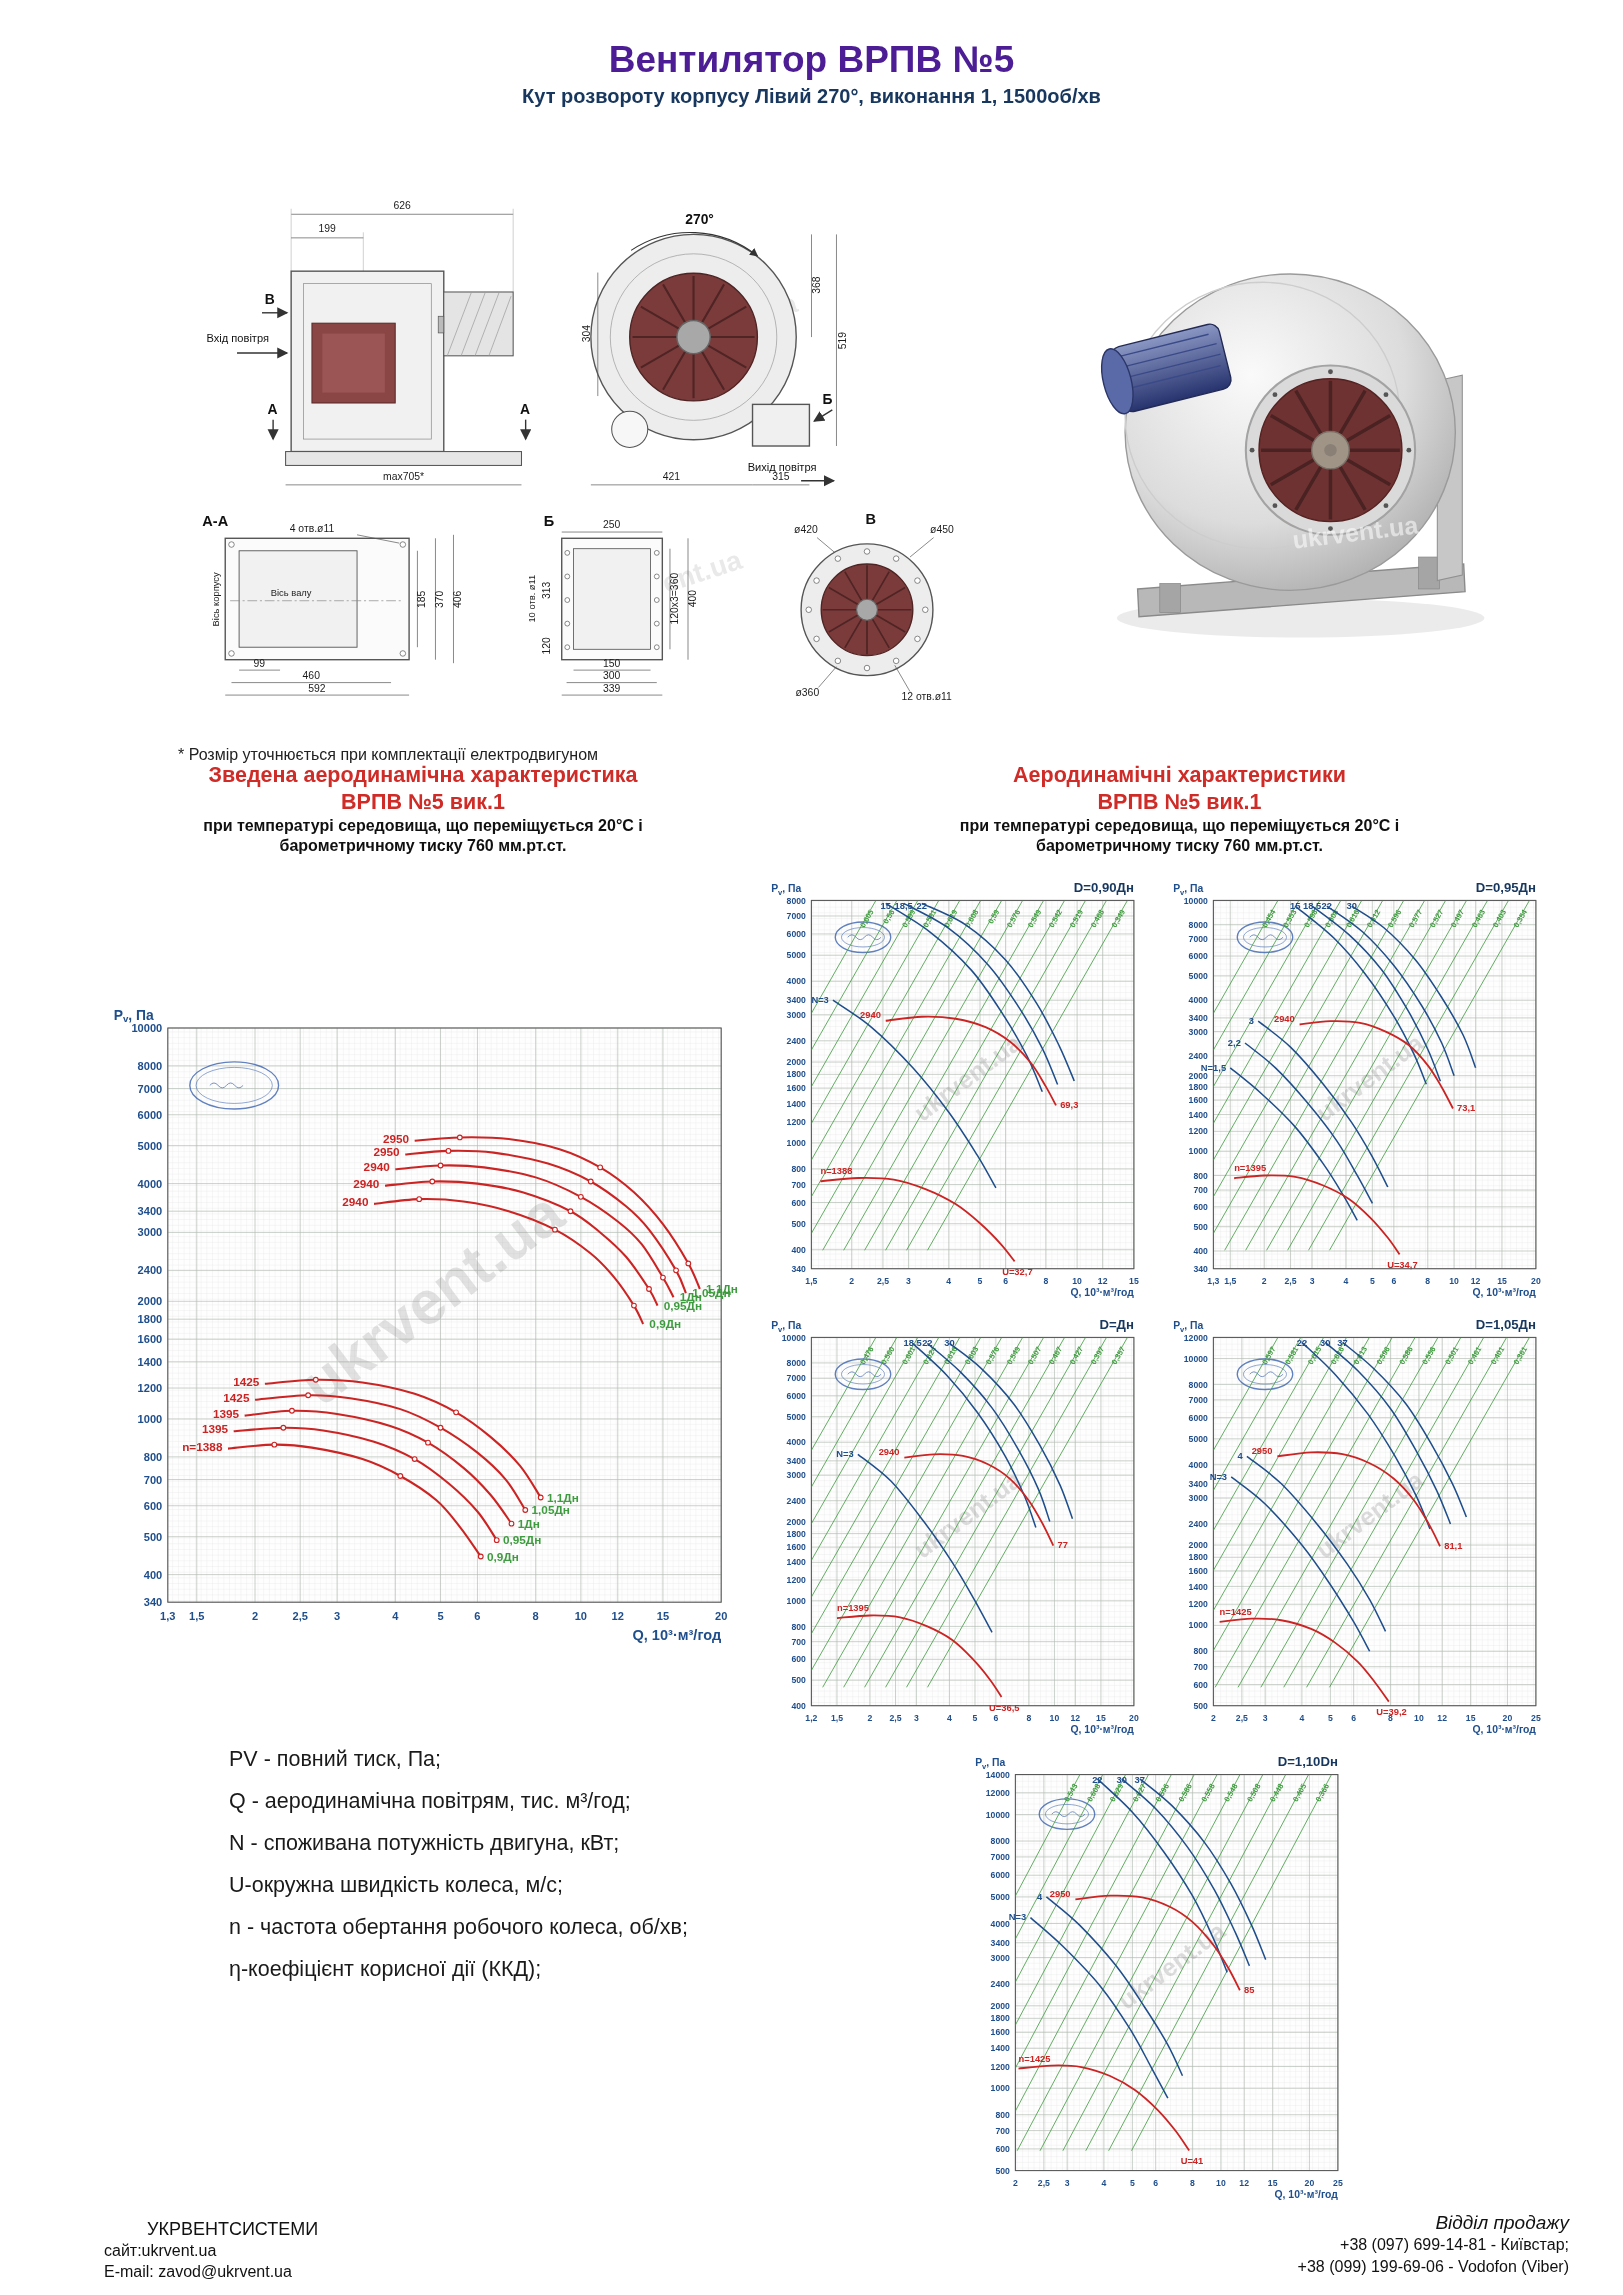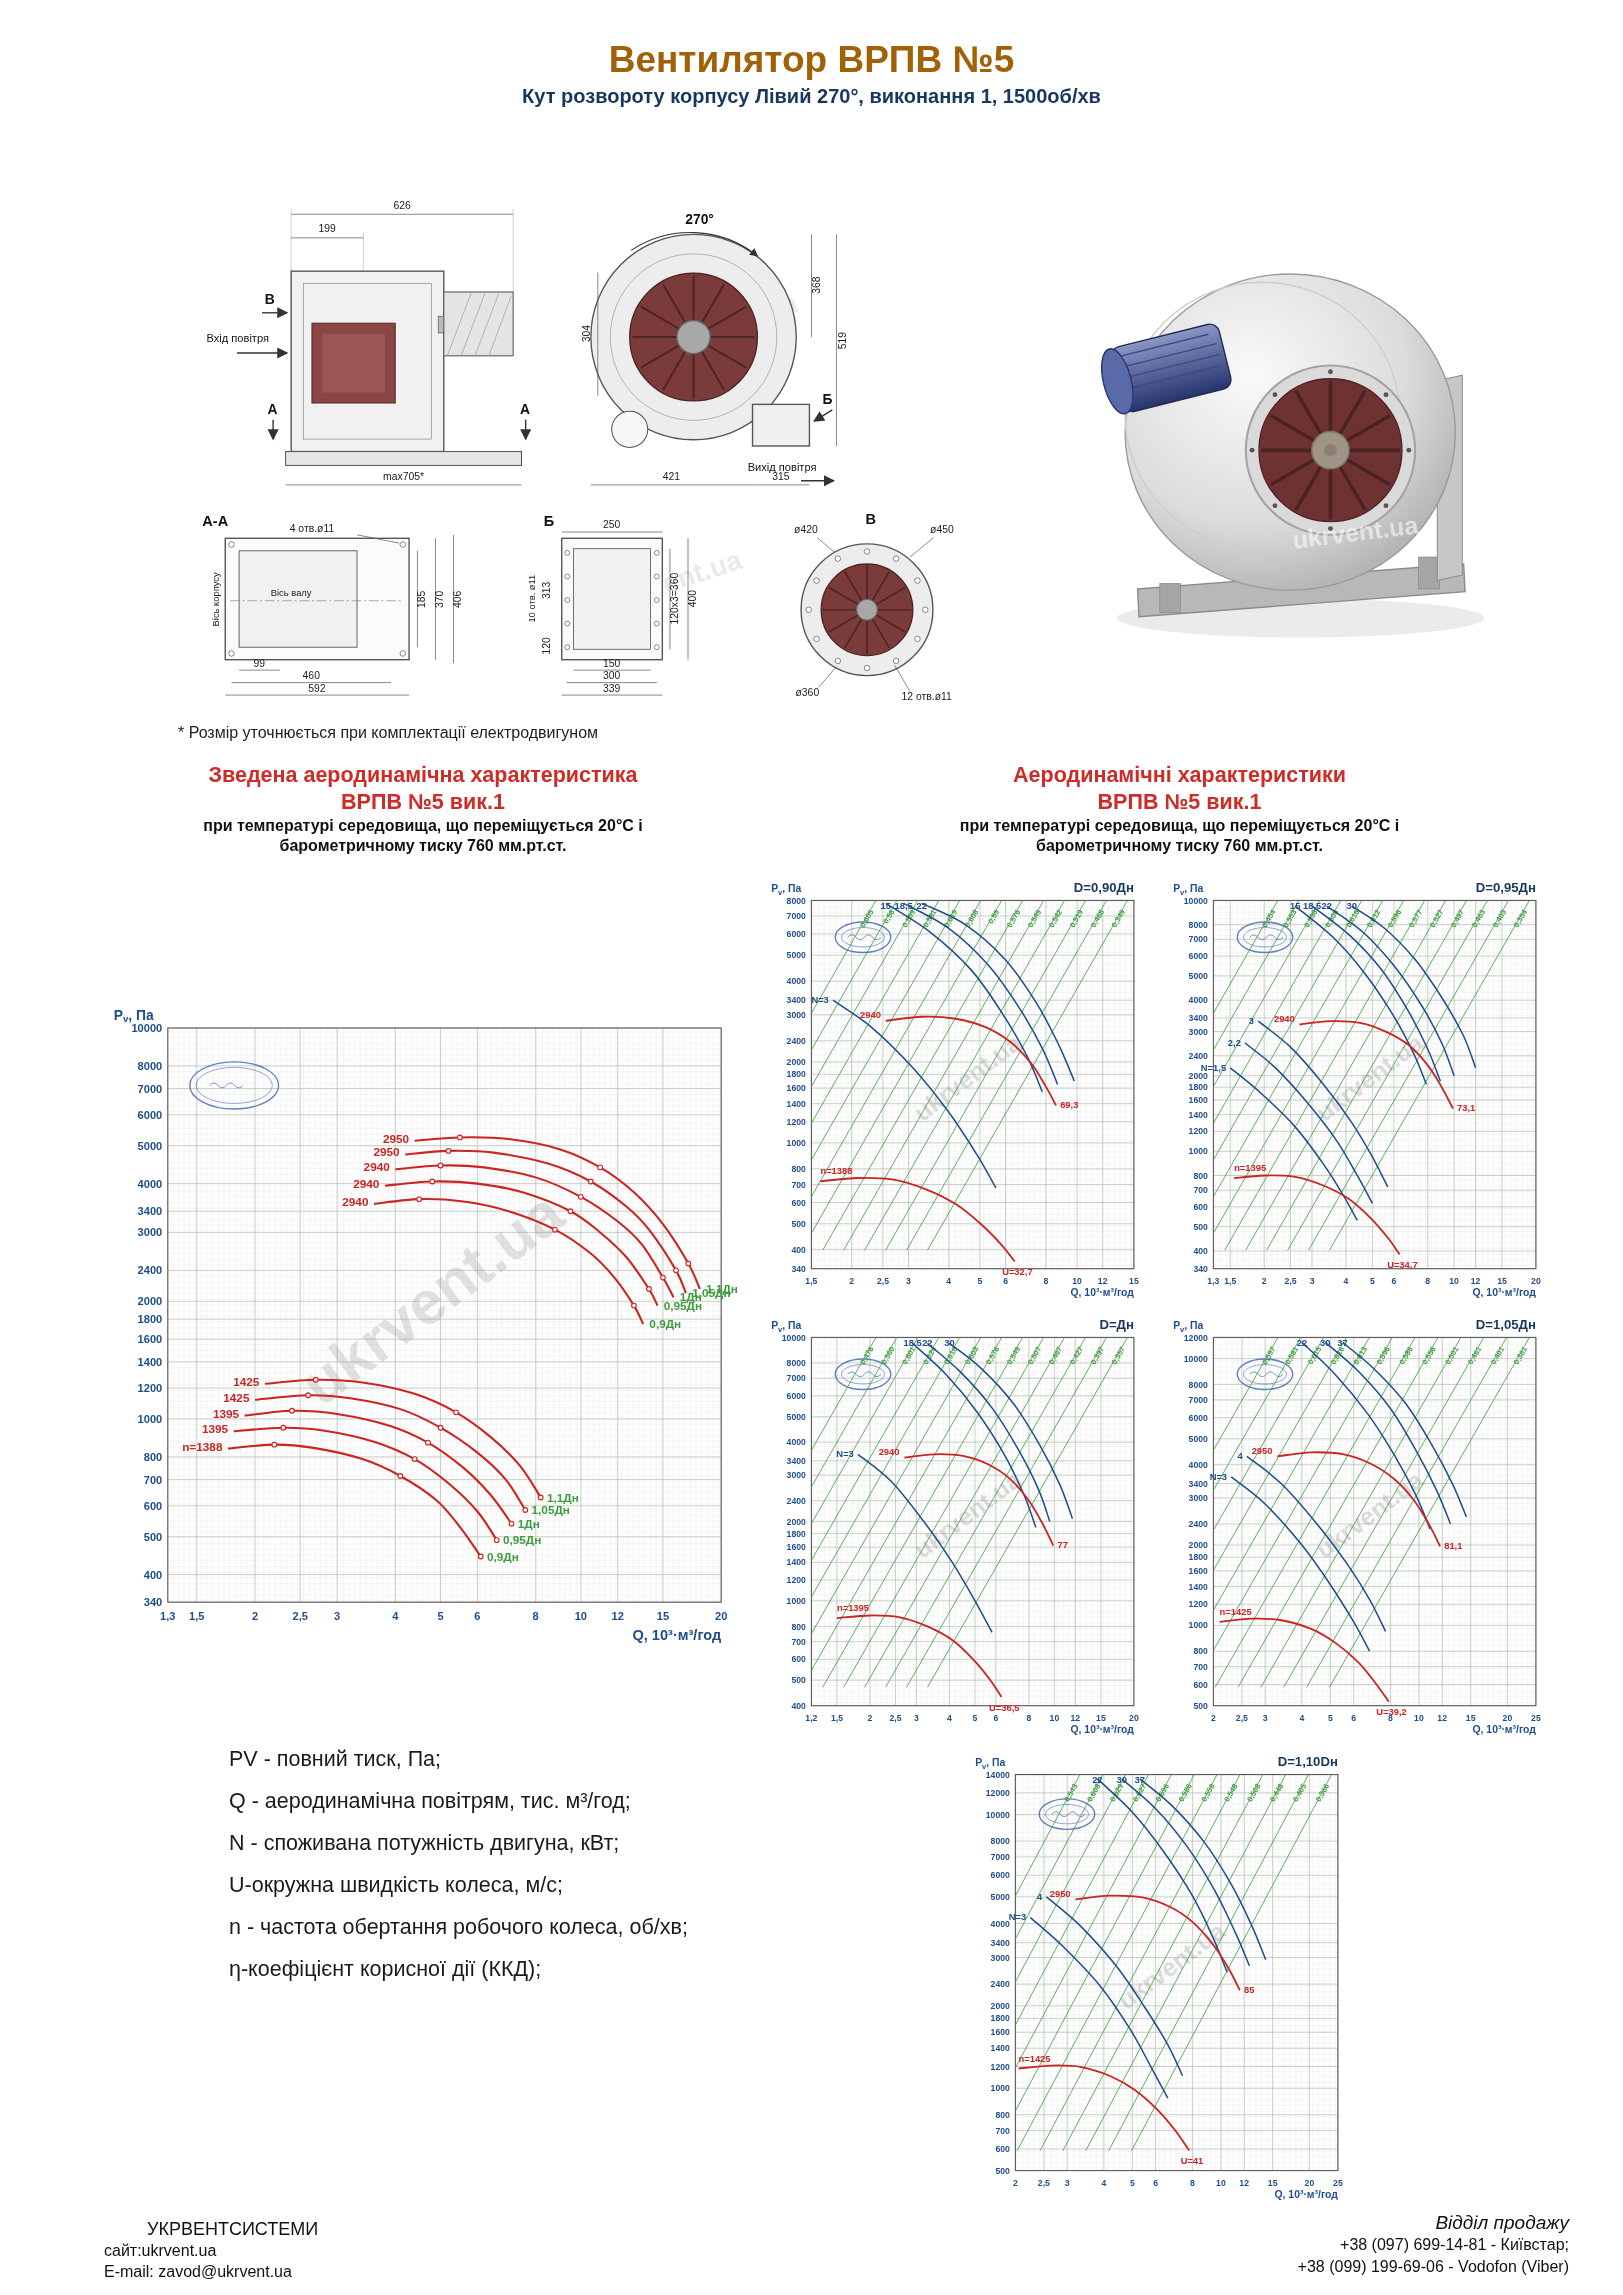--- a/index.html
+++ b/index.html
@@ -1,21 +1,21 @@
 <!DOCTYPE html>
 <html lang="uk" style="font-size:11px"><head>
 <meta charset="utf-8">
 <style>
   html,body{margin:0;padding:0;background:#888;}
   .page{position:relative;width:1623px;height:2295px;background:#ffffff;overflow:hidden;
         font-family:"Liberation Sans",sans-serif;}
   .abs{position:absolute;}
-  .page-title{left:0;right:0;top:39px;text-align:center;font-size:37px;font-weight:bold;color:#a16207;}
+  .page-title{left:0;right:0;top:39px;text-align:center;font-size:37px;font-weight:bold;color:#4c1d95;}
   .page-subtitle{left:0;right:0;top:85px;text-align:center;font-size:20px;font-weight:bold;color:#17375e;}
-  .footnote{font-size:16px;color:#222;}
+  .footnote{font-size:16px;color:#222;margin-top:22px;}
   .heading-block{text-align:center;}
   .hb-line{font-size:21.5px;font-weight:bold;color:#cf2b27;line-height:27px;}
   .hb-sub{font-size:16px;font-weight:bold;color:#101010;line-height:20px;}
   .chart{position:absolute;}
   .legend{left:229px;top:1738px;}
   .legend-line{font-size:21.5px;color:#1a1a1a;line-height:42px;white-space:nowrap;}
   .footer-left{left:104px;top:2219px;font-size:16px;line-height:21px;color:#111;}
   .footer-left .company{font-size:18px;margin-left:43px;}
   .footer-right{left:958px;width:611px;top:2212px;text-align:right;font-size:16px;line-height:22px;color:#111;}
   .footer-right .sales{font-size:19px;font-style:italic;}

